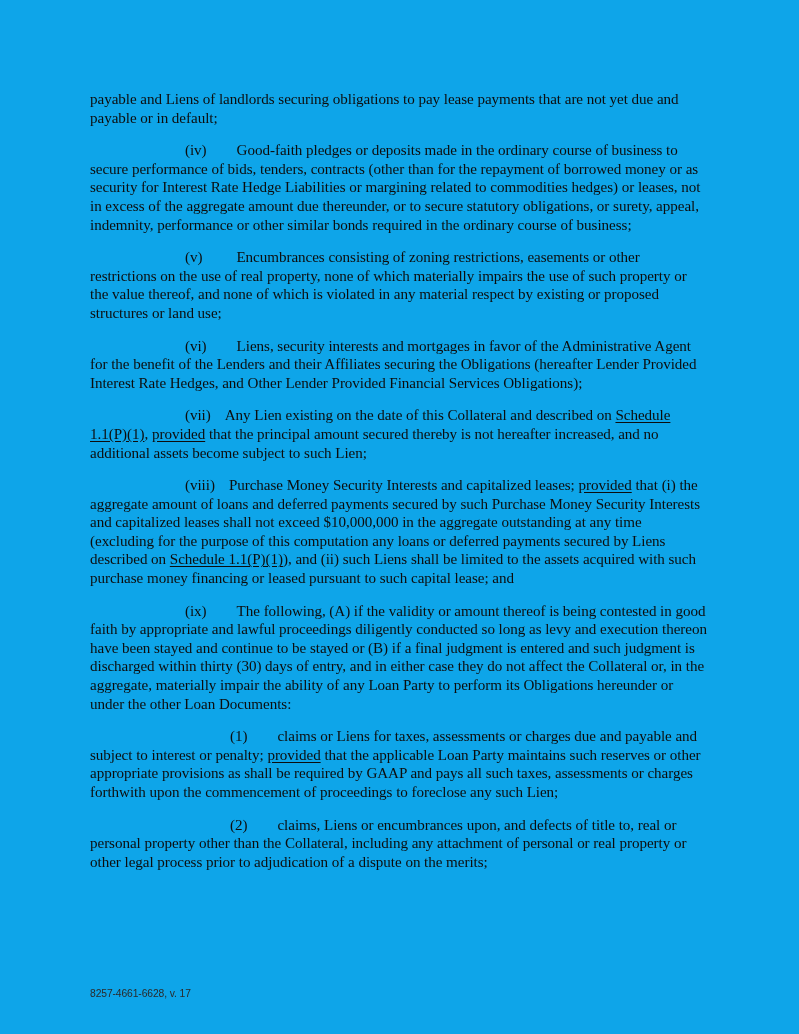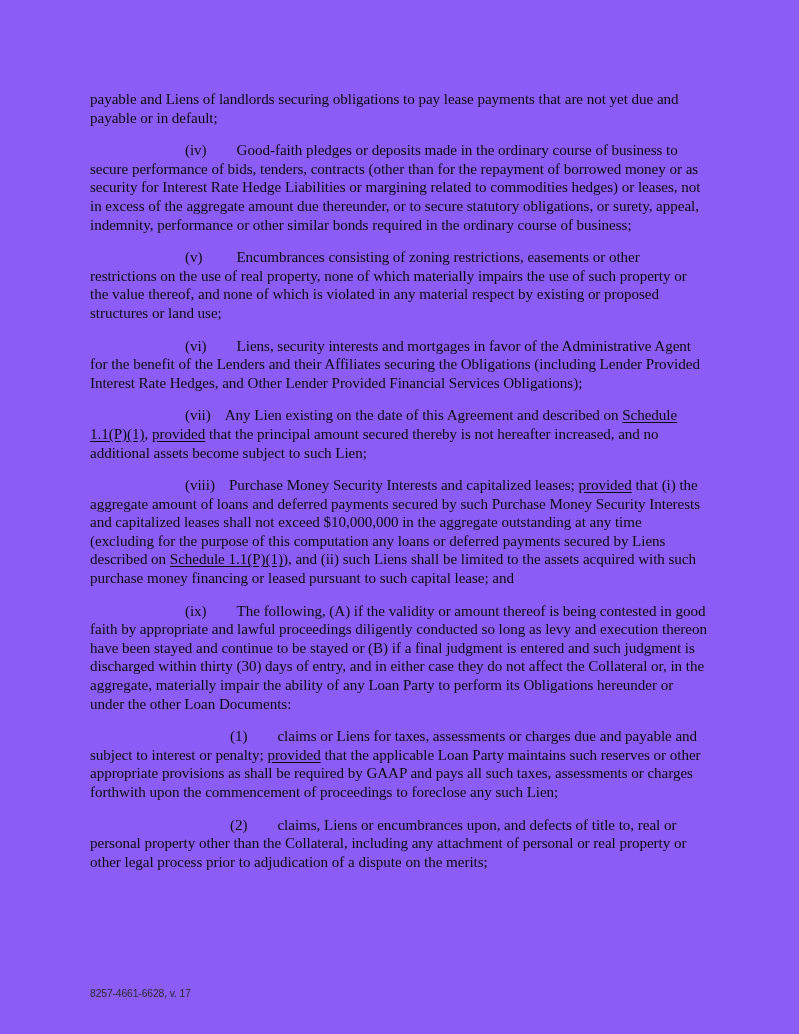--- a/index.html
+++ b/index.html
@@ -4,21 +4,21 @@
 <style>
   html, body {
     margin: 0;
     padding: 0;
     background: #ffffff;
   }
   .page {
     position: relative;
     width: 799px;
     height: 1034px;
-    background: #8b5cf6;
+    background: #0ea5e9;
     overflow: hidden;
     font-family: "Liberation Serif", "DejaVu Serif", serif;
     color: #0d0d0d;
   }
   .body-area {
     position: absolute;
     left: 90px;
     top: 90px;
     width: 617px;
   }
@@ -76,25 +76,25 @@
 
     <p class="para">
       <span class="tab-roman"></span><span>(iv)</span><span class="marker-gap"></span><span>Good-faith pledges or deposits made in the ordinary course of business to secure performance of bids, tenders, contracts (other than for the repayment of borrowed money or as security for Interest Rate Hedge Liabilities or margining related to commodities hedges) or leases, not in excess of the aggregate amount due thereunder, or to secure statutory obligations, or surety, appeal, indemnity, performance or other similar bonds required in the ordinary course of business;</span>
     </p>
 
     <p class="para">
       <span class="tab-roman"></span><span>(v)</span><span class="marker-gap-wide"></span><span>Encumbrances consisting of zoning restrictions, easements or other restrictions on the use of real property, none of which materially impairs the use of such property or the value thereof, and none of which is violated in any material respect by existing or proposed structures or land use;</span>
     </p>
 
     <p class="para">
-      <span class="tab-roman"></span><span>(vi)</span><span class="marker-gap"></span><span>Liens, security interests and mortgages in favor of the Administrative Agent for the benefit of the Lenders and their Affiliates securing the Obligations (including Lender Provided Interest Rate Hedges, and Other Lender Provided Financial Services Obligations);</span>
+      <span class="tab-roman"></span><span>(vi)</span><span class="marker-gap"></span><span>Liens, security interests and mortgages in favor of the Administrative Agent for the benefit of the Lenders and their Affiliates securing the Obligations (hereafter Lender Provided Interest Rate Hedges, and Other Lender Provided Financial Services Obligations);</span>
     </p>
 
     <p class="para">
-      <span class="tab-roman"></span><span>(vii)</span><span class="marker-gap-narrow"></span><span>Any Lien existing on the date of this Agreement and described on </span><u class="u">Schedule 1.1(P)(1)</u><span>, </span><u class="u">provided</u><span> that the principal amount secured thereby is not hereafter increased, and no additional assets become subject to such Lien;</span>
+      <span class="tab-roman"></span><span>(vii)</span><span class="marker-gap-narrow"></span><span>Any Lien existing on the date of this Collateral and described on </span><u class="u">Schedule 1.1(P)(1)</u><span>, </span><u class="u">provided</u><span> that the principal amount secured thereby is not hereafter increased, and no additional assets become subject to such Lien;</span>
     </p>
 
     <p class="para">
       <span class="tab-roman"></span><span>(viii)</span><span class="marker-gap-narrow"></span><span>Purchase Money Security Interests and capitalized leases; </span><u class="u">provided</u><span> that (i) the aggregate amount of loans and deferred payments secured by such Purchase Money Security Interests and capitalized leases shall not exceed $10,000,000 in the aggregate outstanding at any time (excluding for the purpose of this computation any loans or deferred payments secured by Liens described on </span><u class="u">Schedule 1.1(P)(1)</u><span>), and (ii) such Liens shall be limited to the assets acquired with such purchase money financing or leased pursuant to such capital lease; and</span>
     </p>
 
     <p class="para">
       <span class="tab-roman"></span><span>(ix)</span><span class="marker-gap"></span><span>The following, (A) if the validity or amount thereof is being contested in good faith by appropriate and lawful proceedings diligently conducted so long as levy and execution thereon have been stayed and continue to be stayed or (B) if a final judgment is entered and such judgment is discharged within thirty (30) days of entry, and in either case they do not affect the Collateral or, in the aggregate, materially impair the ability of any Loan Party to perform its Obligations hereunder or under the other Loan Documents:</span>
     </p>
 

